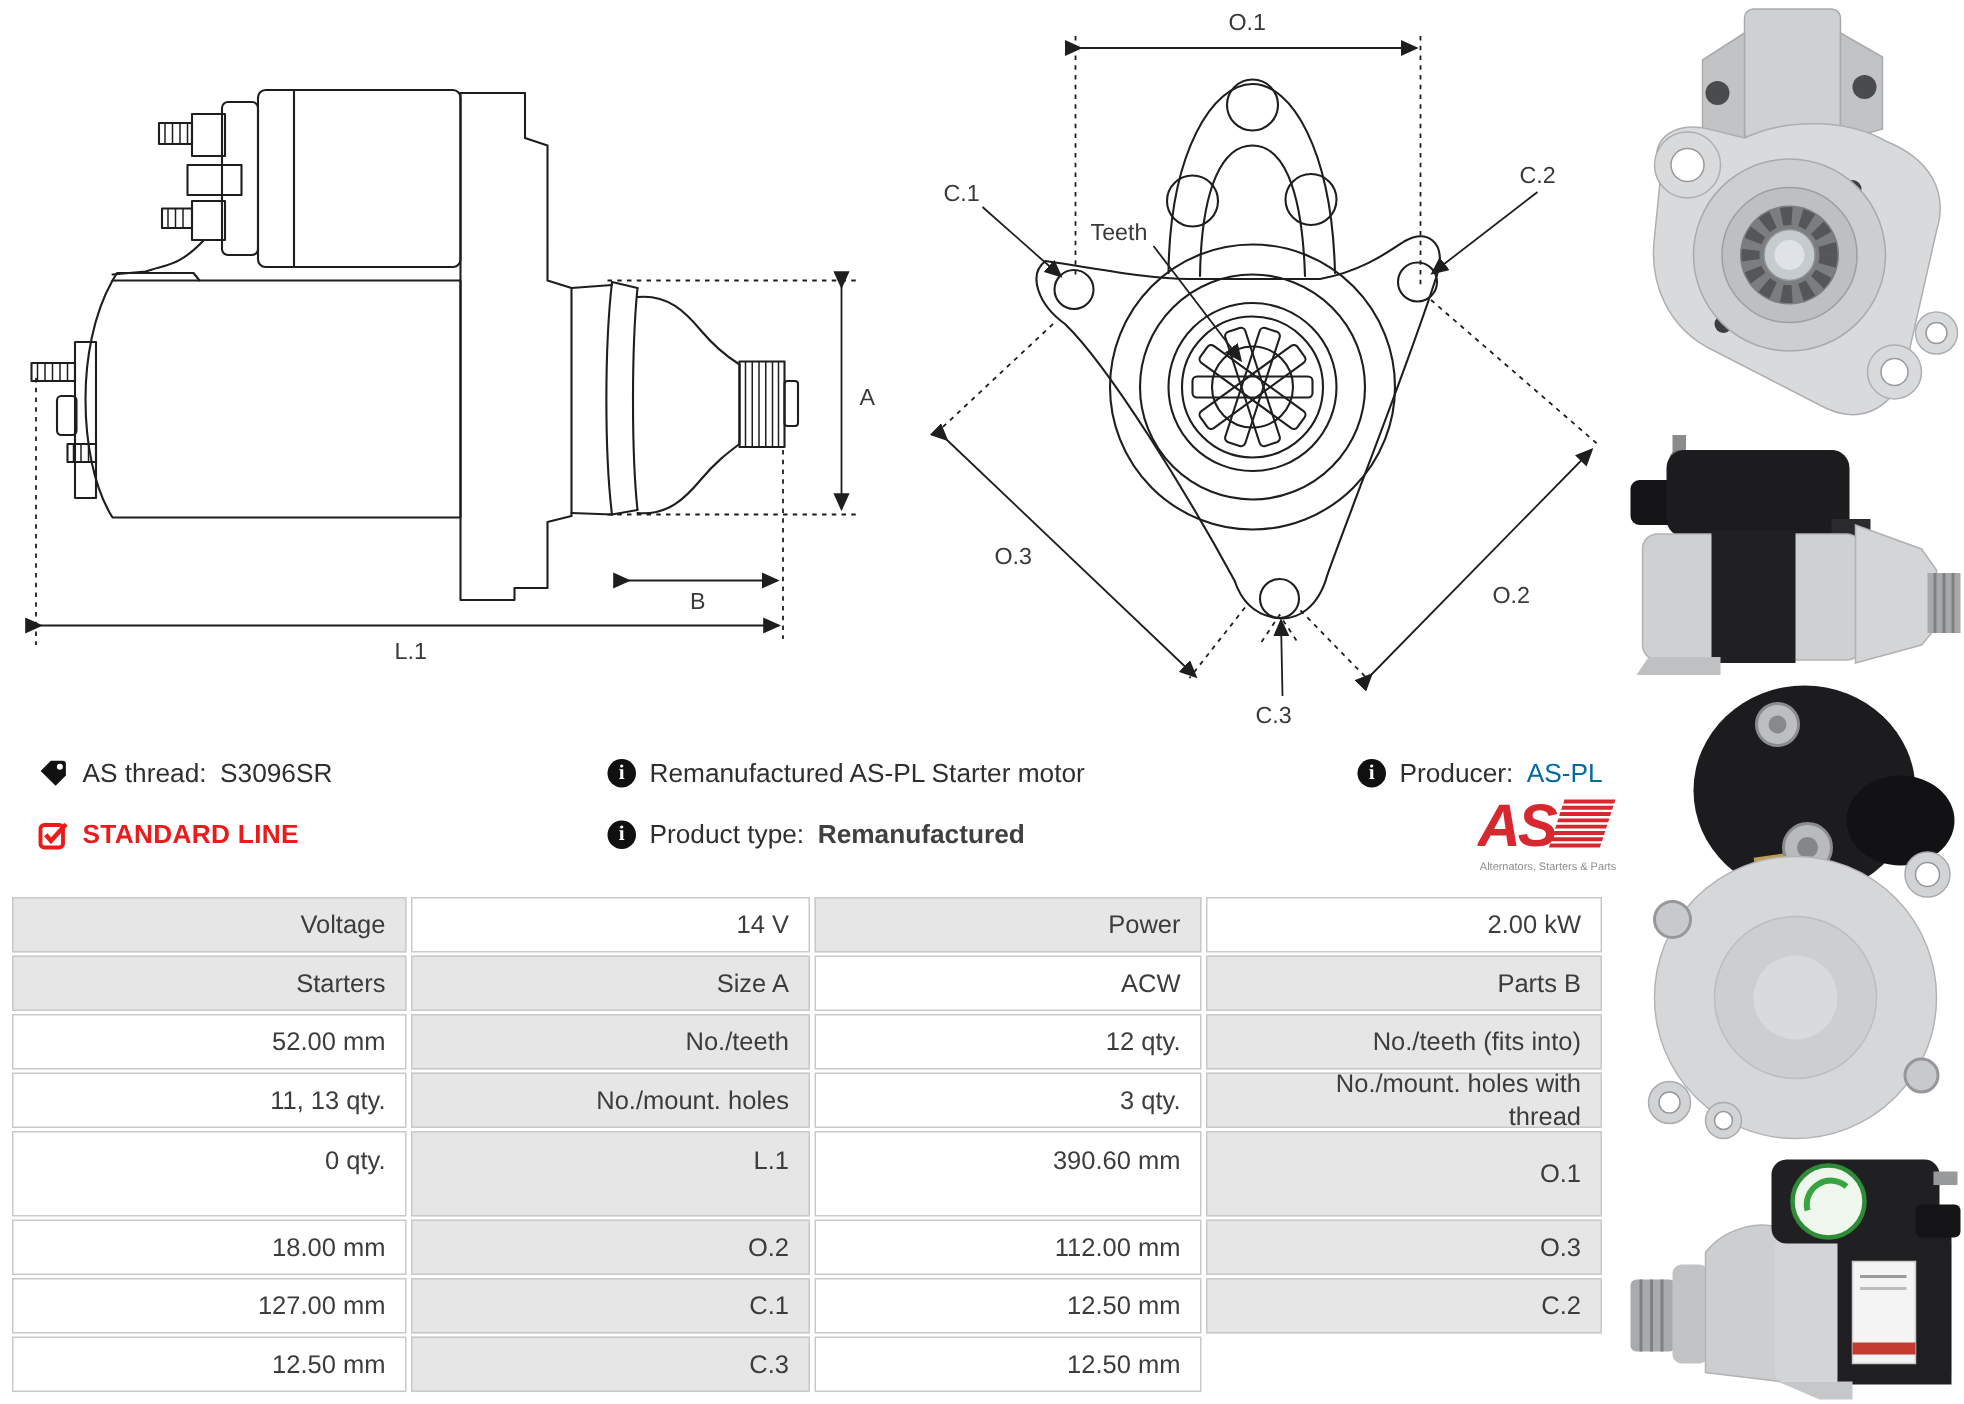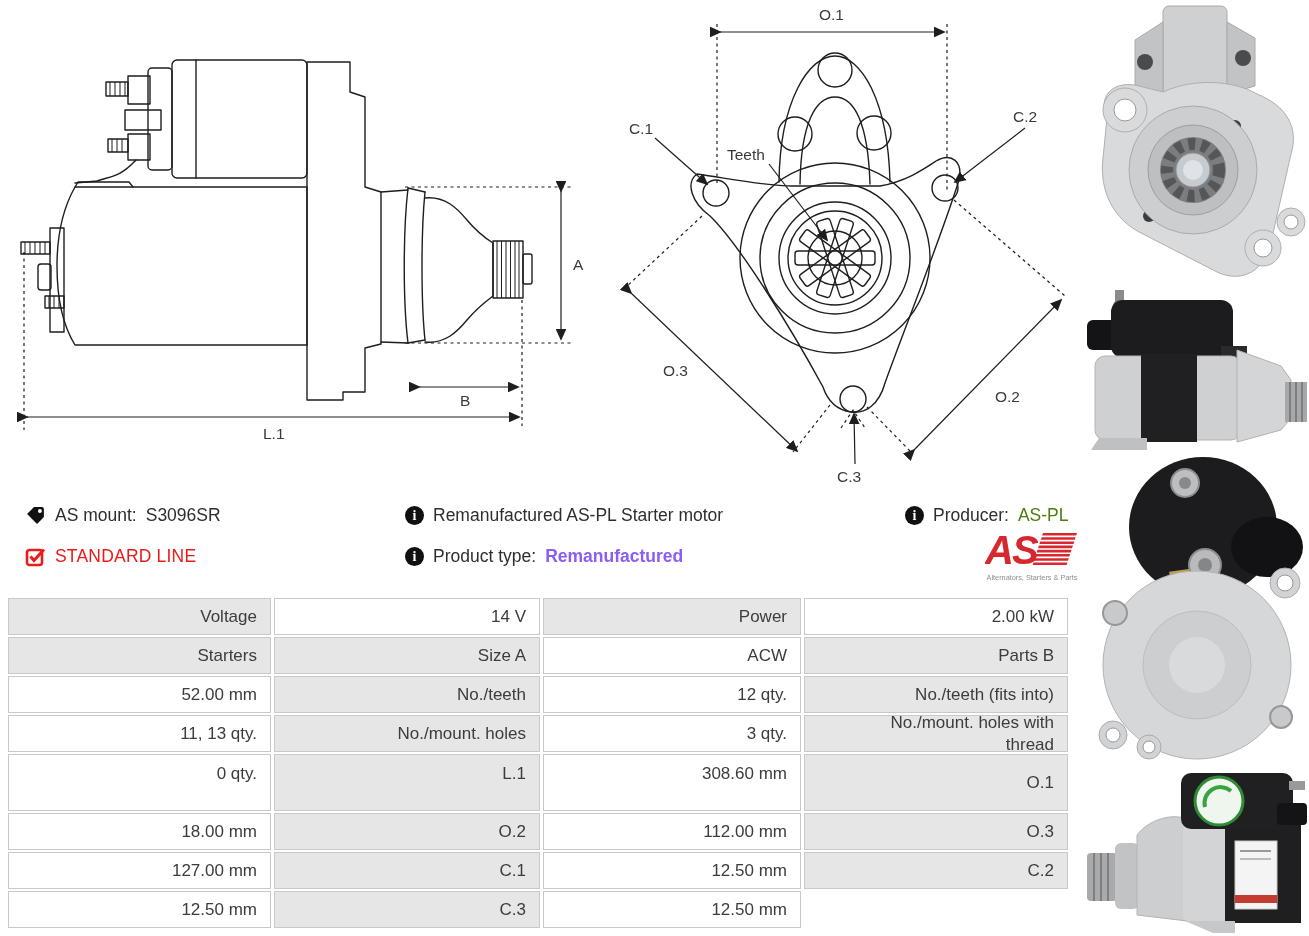--- a/index.html
+++ b/index.html
@@ -9,22 +9,22 @@
   
   .dw{stroke:#1e1e1e;stroke-width:1.4;fill:none;stroke-linejoin:round;stroke-linecap:round;}
   .thin{stroke:#1e1e1e;stroke-width:1;fill:none;}
   .dsh{stroke:#1e1e1e;stroke-width:1.2;fill:none;stroke-dasharray:3 3.5;}
   .dim{stroke:#1e1e1e;stroke-width:1.2;fill:none;}
   .dtx{fill:#3a3a3a;font-size:15.5px;font-family:"Liberation Sans",sans-serif;stroke:none;}
   
   .inforow{position:absolute;display:flex;align-items:center;gap:9px;font-size:17.5px;
            color:#2e2e2e;white-space:nowrap;}
   .b{font-weight:normal;}
-  .red{color:#ec1b1b;font-weight:normal;letter-spacing:.2px;}
-  .green{color:#8b5cf6;font-weight:bold;}
+  .red{color:#ec1b1b;font-weight:bold;letter-spacing:.2px;}
+  .green{color:#404040;font-weight:bold;}
   .info-icon{width:19px;height:19px;border-radius:50%;background:#101010;color:#fff;
              display:inline-flex;align-items:center;justify-content:center;
              font:bold 14px "Liberation Serif",serif;flex:0 0 auto;}
   
   #spec-table{position:absolute;left:8px;top:598px;display:grid;
               grid-template-columns:263px 266px 258px 264px;
               grid-template-rows:37px 37px 37px 37px 57px 37px 37px 37px;
               gap:2px 3px;font-size:17px;}
   .cell{border:1px solid #c9c9c9;display:flex;align-items:center;justify-content:flex-end;
         padding:0 13px;line-height:1.25;text-align:right;background:#fff;}
@@ -272,21 +272,21 @@
         <path d="M100,156 L128,168 L150,168 L150,156 Z" fill="#c6c7c9"></path>
       </svg>
     </div>
   </div>
 
   <div class="inforow" style="left:25px;top:505px">
     <svg width="21" height="21" viewBox="0 0 20 20">
       <path d="M2,8.5 L8.5,2 H16 A2,2 0 0 1 18,4 V11.5 L11.5,18 Z" fill="#111"></path>
       <circle cx="14.2" cy="5.8" r="1.9" fill="#fff"></circle>
     </svg>
-    <span>AS mount:</span>
+    <span>AS thread:</span>
     <span class="b">S3096SR</span>
   </div>
 
   <div class="inforow" style="left:25px;top:546px">
     <svg width="21" height="21" viewBox="0 0 21 21">
       <rect x="2" y="4" width="15" height="15" rx="2.5" fill="none" stroke="#ec1b1b" stroke-width="2.6"></rect>
       <path d="M5.5,10.5 L9,14.5 L19,3.5" stroke="#ec1b1b" stroke-width="3" fill="none"></path>
     </svg>
     <span class="red">STANDARD LINE</span>
   </div>
@@ -298,21 +298,21 @@
 
   <div class="inforow" style="left:405px;top:546px">
     <span class="info-icon">i</span>
     <span>Product type:</span>
     <span class="green">Remanufactured</span>
   </div>
 
   <div class="inforow" style="left:905px;top:505px">
     <span class="info-icon">i</span>
     <span>Producer:</span>
-    <span class="b" style="color:#4d7c0f">AS-PL</span>
+    <span class="b" style="color:#0369a1">AS-PL</span>
   </div>
 
   <svg class="abs" style="left:985px;top:528px" width="96" height="58" viewBox="0 0 96 58">
     <text x="0" y="36" font-size="40" font-weight="bold" font-style="italic" font-family="Liberation Sans, sans-serif" fill="#d7282f" letter-spacing="-2">AS</text>
     <g transform="translate(58,5) skewX(-18)" fill="#d7282f">
       <rect y="0" width="34" height="2.6"></rect>
         <rect y="4.2" width="34" height="2.6"></rect>
       <rect y="8.4" width="34" height="2.6"></rect>
         <rect y="12.6" width="34" height="2.6"></rect>
       <rect y="16.8" width="34" height="2.6"></rect>
@@ -359,21 +359,21 @@
       </div>
     <div class="cell val">3 qty.</div>
 
     <div class="cell lbl">
         <span>No./mount. holes with thread</span>
       </div>
     <div class="cell val" style="align-items:flex-start;padding-top:8px">0 qty.</div>
     <div class="cell lbl" style="align-items:flex-start;padding-top:8px">
         <span>L.1</span>
       </div>
-    <div class="cell val" style="align-items:flex-start;padding-top:8px">308.60 mm</div>
+    <div class="cell val" style="align-items:flex-start;padding-top:8px">390.60 mm</div>
 
     <div class="cell lbl">
         <span>O.1</span>
       </div>
     <div class="cell val">18.00 mm</div>
     <div class="cell lbl">
         <span>O.2</span>
       </div>
     <div class="cell val">112.00 mm</div>
 

